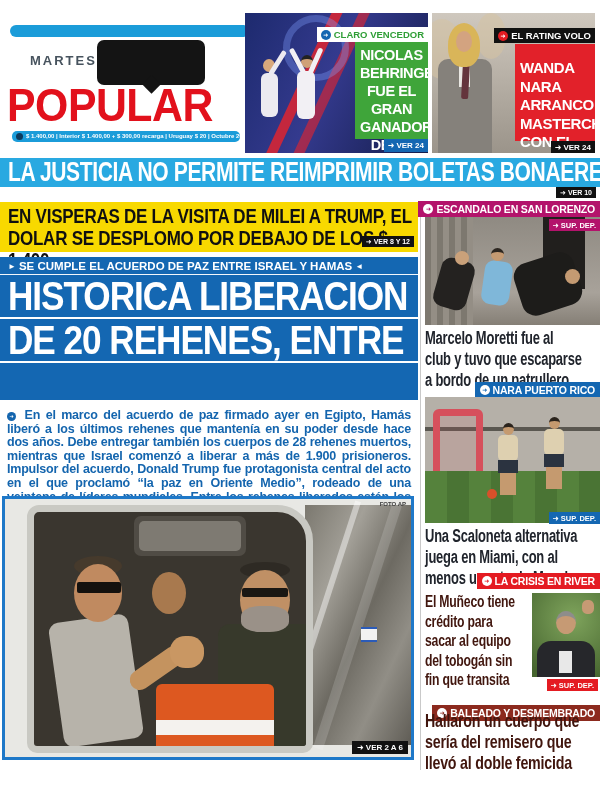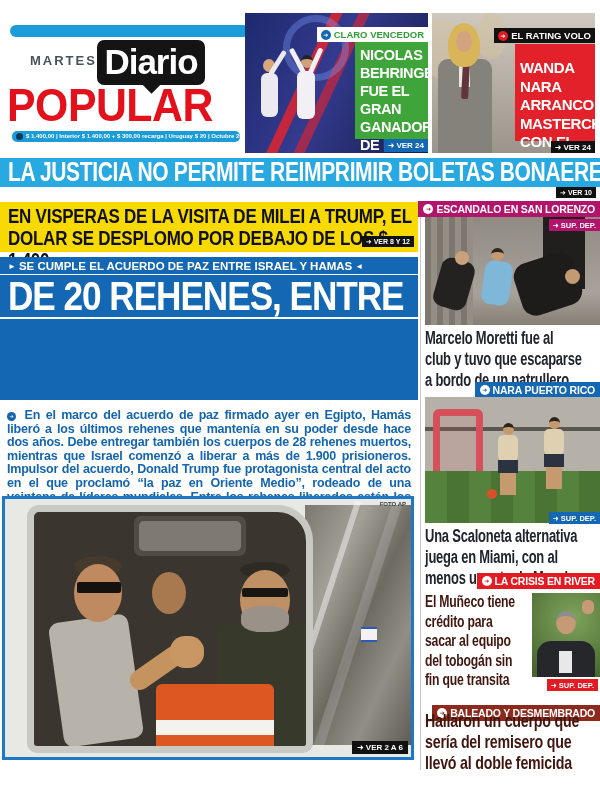--- a/index.html
+++ b/index.html
@@ -18,21 +18,21 @@
   .diario .tail{position:absolute;left:48px;bottom:-6px;width:13px;height:13px;background:#141414;transform:rotate(45deg);}
   .popular{position:absolute;left:7px;top:80px;width:240px;color:var(--brand_red,#e2111c);font-weight:bold;
            font-size:42px;letter-spacing:-.5px;transform:scale(1.02,1.08);transform-origin:0 0;white-space:nowrap;}
   .pricebar{position:absolute;left:12px;top:131px;width:228px;height:11px;background:var(--brand_blue,#1b9cd9);
             border-radius:5px;color:#fff;font-weight:bold;font-size:6px;line-height:11px;display:flex;
             align-items:center;gap:3px;padding:0 4px;box-sizing:border-box;white-space:nowrap;overflow:hidden;}
   .pricebar .dot{width:7px;height:7px;border-radius:50%;background:#0d3a5c;flex:0 0 auto;}
 
   
   .promo{position:absolute;top:13px;overflow:hidden;}
-  .promo-voz{left:245px;width:183px;height:140px;}
+  .promo-voz{left:245px;width:183px;height:140px;text-align:center;}
   .promo-wanda{left:432px;width:163px;height:140px;}
   .ph{position:absolute;overflow:hidden;}
   .plabel{position:absolute;display:flex;align-items:center;gap:3px;height:15px;padding:0 4px;font-weight:bold;font-size:9.5px;white-space:nowrap;}
   .plabel-voz{right:0;top:14px;background:#fff;color:#2f9e36;}
   .plabel-wanda{right:0;top:15px;background:#111;color:#fff;}
   .circ{display:inline-flex;width:10px;height:10px;border-radius:50%;align-items:center;justify-content:center;
         font-size:6px;line-height:10px;font-style:normal;flex:0 0 auto;}
   .c-blue{background:var(--main_blue,#1467b2);color:#fff;}
   .c-red{background:var(--red,#e41b22);color:#fff;}
   .c-white-magenta{background:#fff;color:var(--magenta,#b3136b);}
@@ -192,21 +192,20 @@
 
 <div class="page">
 
   <header>
     <div class="swoosh"></div>
     <div class="martes">
       <span class="lbl">MARTES</span>
       <span class="daybox">14</span>
     </div>
     <div class="diario">
-      <span>Diario</span>
       <i class="tail"></i>
     </div>
     <div class="popular">POPULAR</div>
     <div class="pricebar">
       <span class="dot"></span>
       <span>$ 1.400,00 | Interior $ 1.400,00 + $ 300,00 recarga | Uruguay $ 20 | Octubre 2025 | Año LI | Nº 18.498</span>
     </div>
 
     <div class="promo promo-voz">
       <div class="ph ph-voz">
@@ -282,20 +281,21 @@
       <span>VER 8 Y 12</span>
     </div>
   </section>
 
   <section class="mainstory">
     <div class="kickrow">
       <i>►</i>
       <span>SE CUMPLE EL ACUERDO DE PAZ ENTRE ISRAEL Y HAMAS</span>
       <i>◄</i>
     </div>
+    <div class="hl"><span>HISTORICA LIBERACION</span></div>
     <div class="hl"><span>DE 20 REHENES, ENTRE</span></div>
   </section>
 
   <p class="bodytext">
     <i class="bullet">
         <span>➜</span>
       </i>
     <span>En el marco del acuerdo de paz firmado ayer en Egipto, Hamás liberó a los últimos rehenes que mantenía en su poder desde hace dos años. Debe entregar también los cuerpos de 28 rehenes muertos, mientras que Israel comenzó a liberar a más de 1.900 prisioneros. Impulsor del acuerdo, Donald Trump fue protagonista central del acto en el que proclamó “la paz en Oriente Medio”, rodeado de una veintena de líderes mundiales. Entre los rehenes liberados están los hermanos David y Ariel Cunio y Eitan Horn, secuestrados el 7 de octubre de 2023.</span>
   </p>
 

